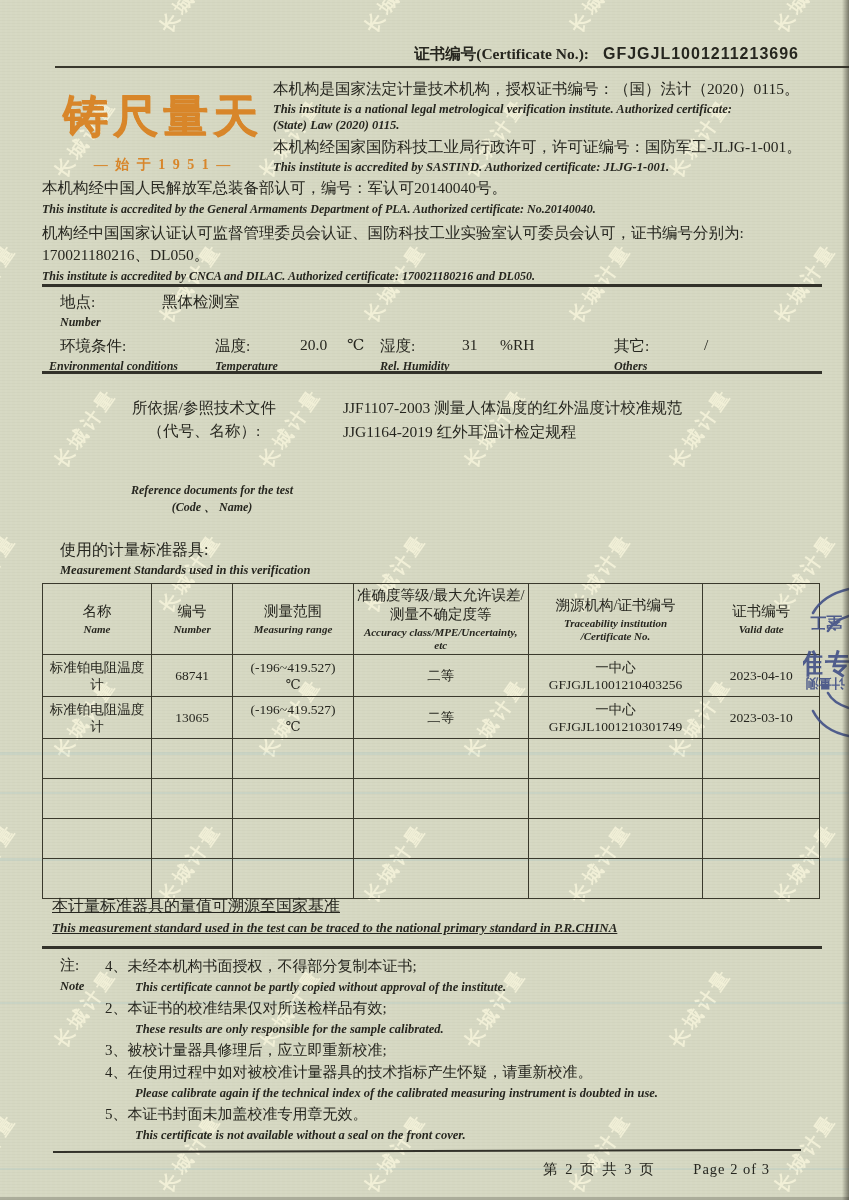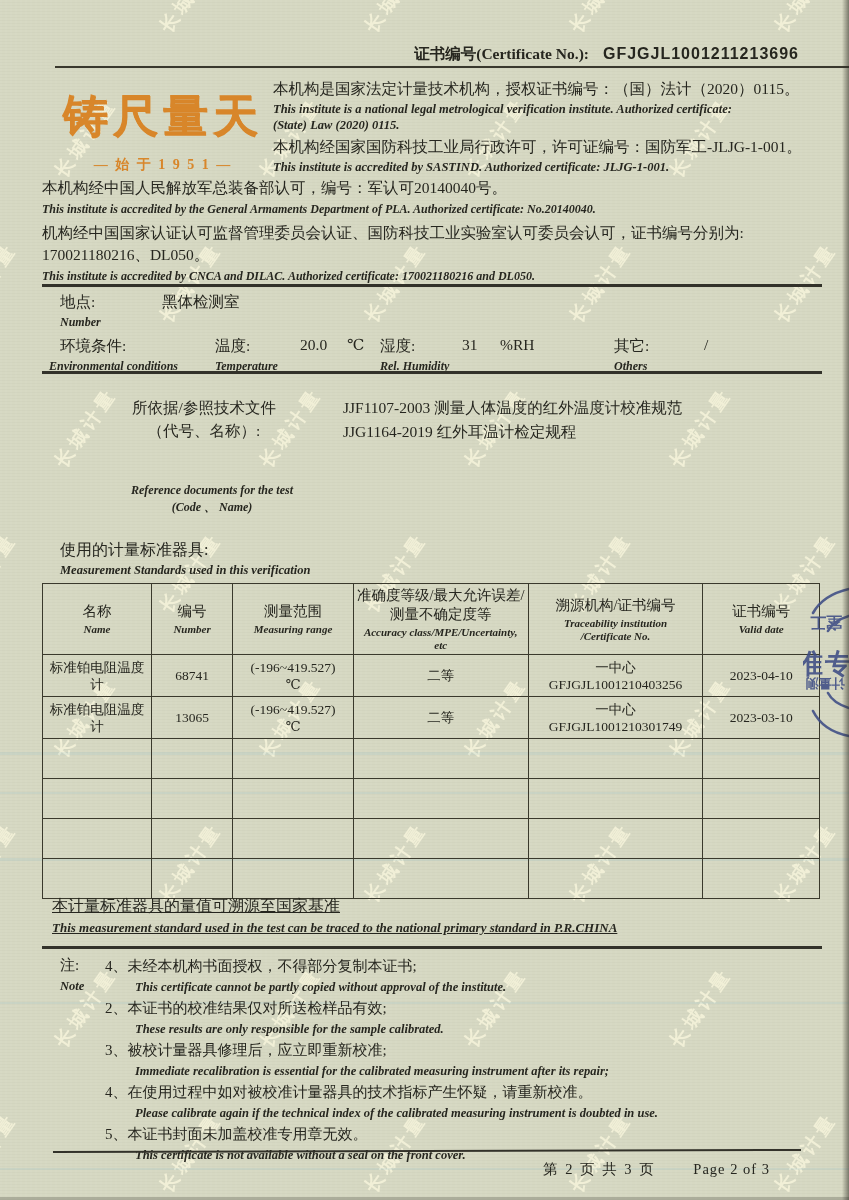--- a/index.html
+++ b/index.html
@@ -332,21 +332,20 @@
     <div class="note-head">
       <div class="cn">注:</div>
       <div class="n-en en">Note</div>
     </div>
     <div class="note-items">
       <div class="note-cn cn">4、未经本机构书面授权，不得部分复制本证书;</div>
       <div class="note-en en">This certificate cannot be partly copied without approval of the institute.</div>
       <div class="note-cn cn">2、本证书的校准结果仅对所送检样品有效;</div>
       <div class="note-en en">These results are only responsible for the sample calibrated.</div>
       <div class="note-cn cn">3、被校计量器具修理后，应立即重新校准;</div>
-      <div class="note-en en">Immediate recalibration is essential for the calibrated measuring instrument after its repair;</div>
       <div class="note-cn cn">4、在使用过程中如对被校准计量器具的技术指标产生怀疑，请重新校准。</div>
       <div class="note-en en">Please calibrate again if the technical index of the calibrated measuring instrument is doubted in use.</div>
       <div class="note-cn cn">5、本证书封面未加盖校准专用章无效。</div>
       <div class="note-en en">This certificate is not available without a seal on the front cover.</div>
     </div>
   </div>
 
   <div class="hr-foot"></div>
   <div class="footer">
     <span class="cn">第 2 页 共 3 页</span>

